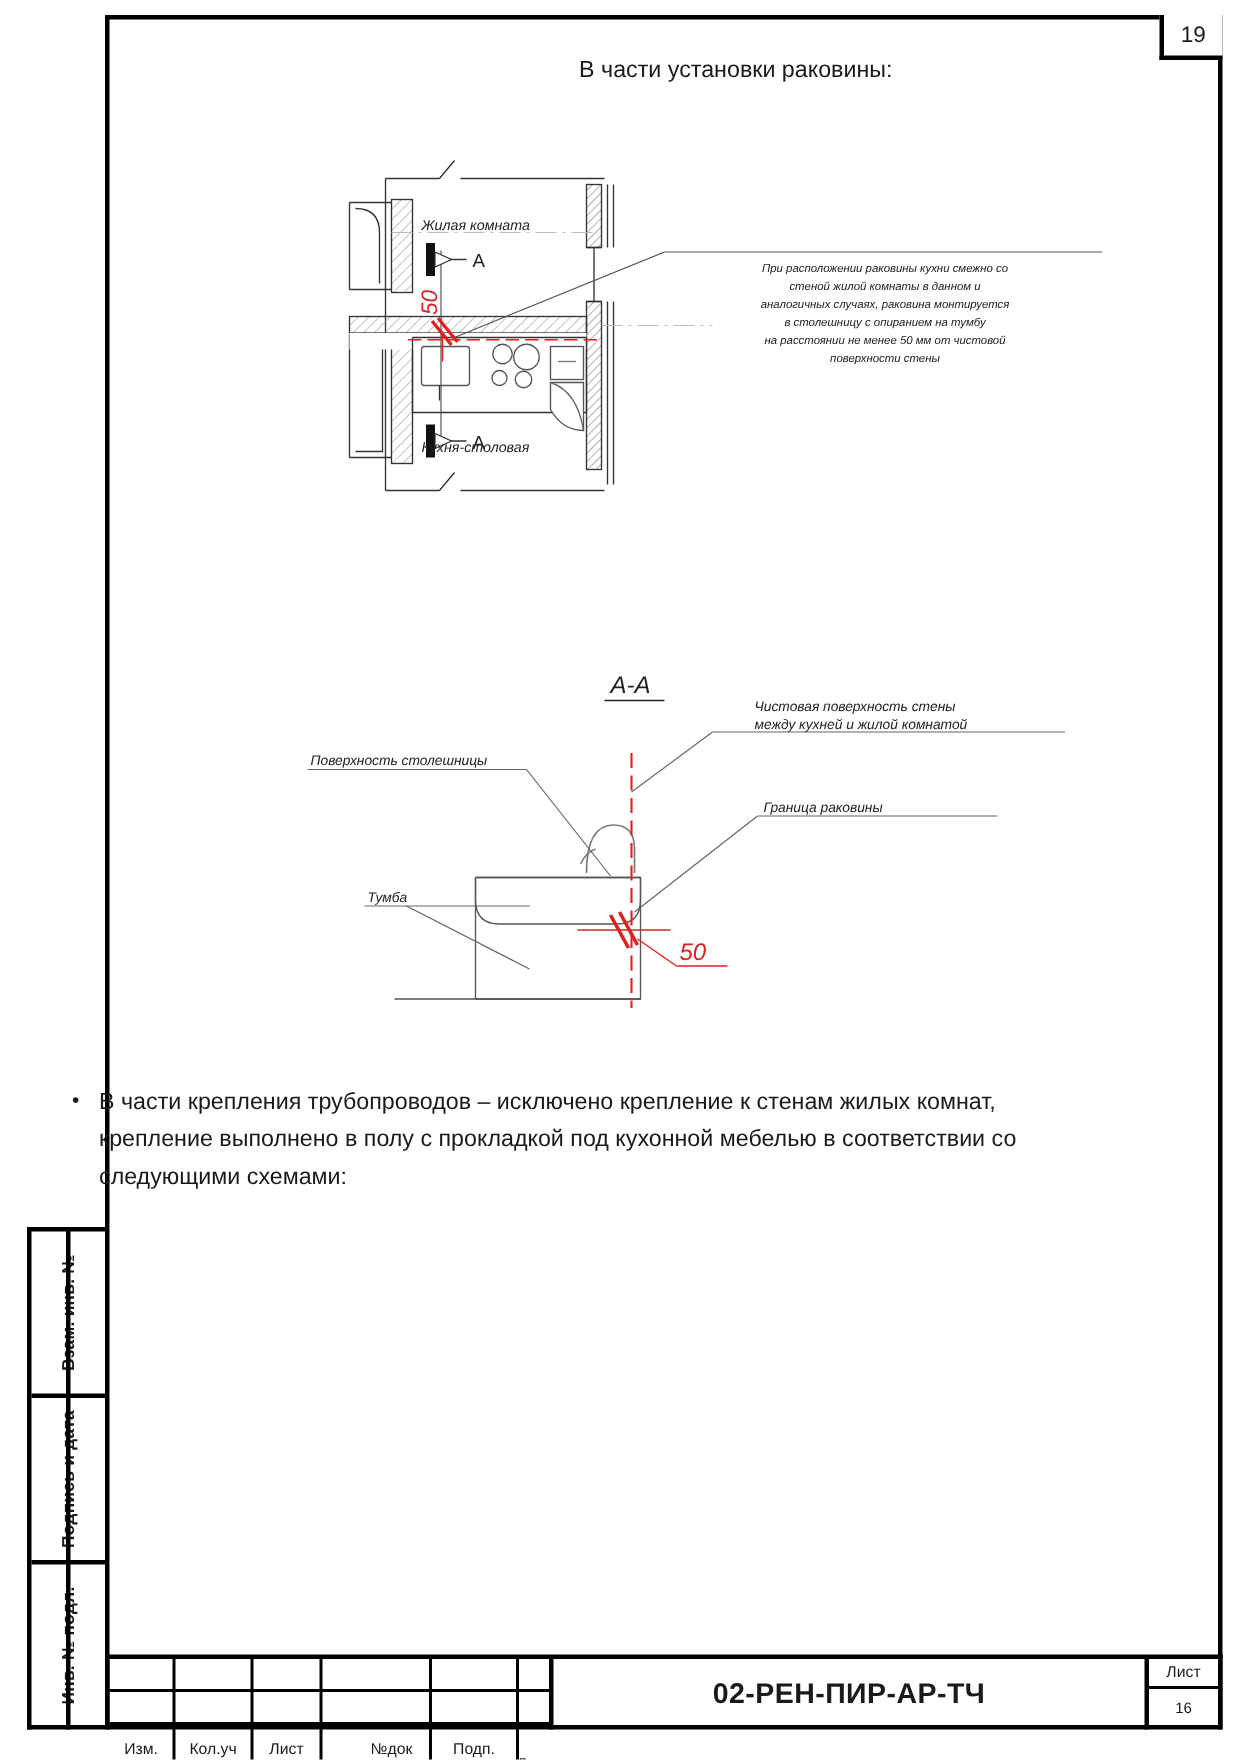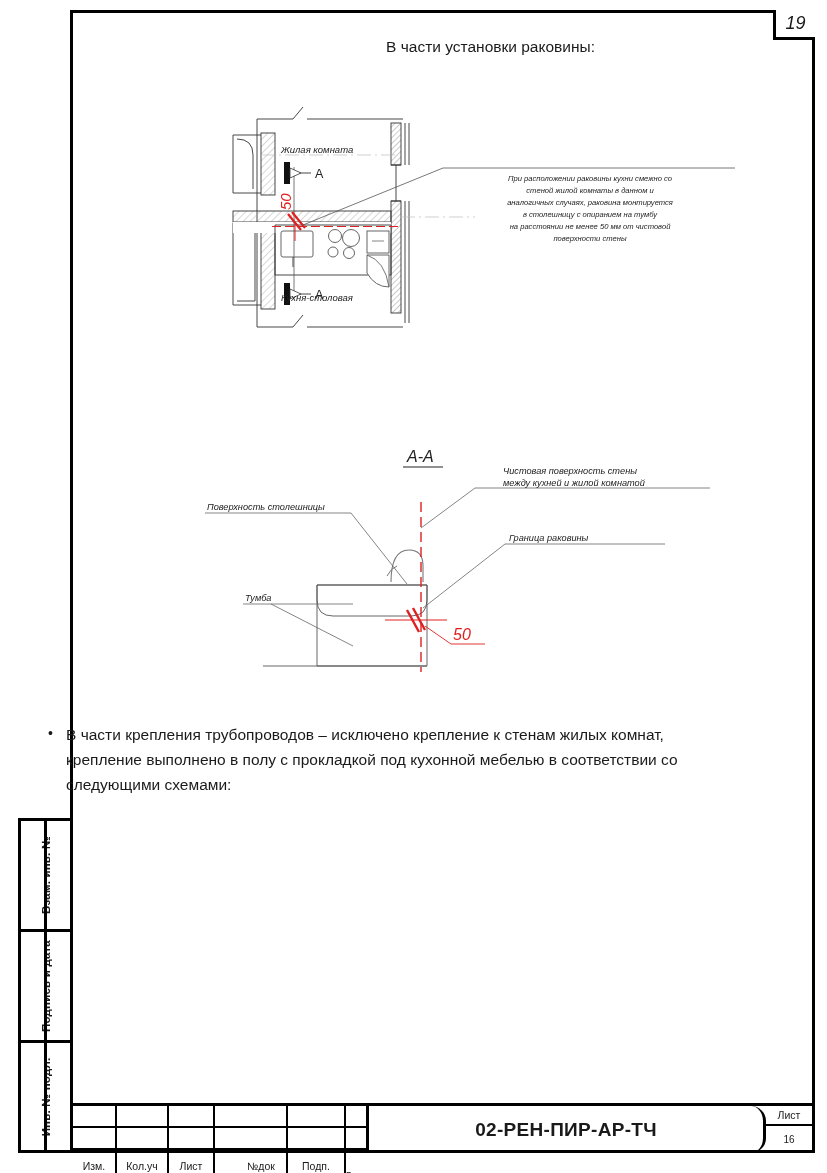--- a/index.html
+++ b/index.html
@@ -33,23 +33,22 @@
     right: 0px;
     top: 0px;
     width: 42px;
     height: 30px;
     border-left: 3px solid #000;
     border-bottom: 3px solid #000;
     box-sizing: border-box;
     display: flex;
     align-items: center;
     justify-content: center;
-    font-size: 18px;
+    font-size: 15px;
     background: #fff;
-    font-style: italic;
   }
 
   
   .doc-title {
     position: absolute;
     left: 0;
     top: 38px;
     width: 745px;
     text-align: center;
     font-size: 15.5px;
@@ -180,21 +179,20 @@
   .tb-code {
     flex: 1 1 auto;
     display: flex;
     align-items: center;
     justify-content: center;
     font-size: 19px;
     font-weight: bold;
     border-right: 3px solid #000;
     box-sizing: border-box;
     letter-spacing: .3px;
-    border-radius: 15px;
   }
   .tb-sheet {
     flex: 0 0 46px;
     display: flex;
     flex-direction: column;
     box-sizing: border-box;
   }
   .tb-sheet .sh-top {
     flex: 0 0 20px;
     border-bottom: 2px solid #000;

